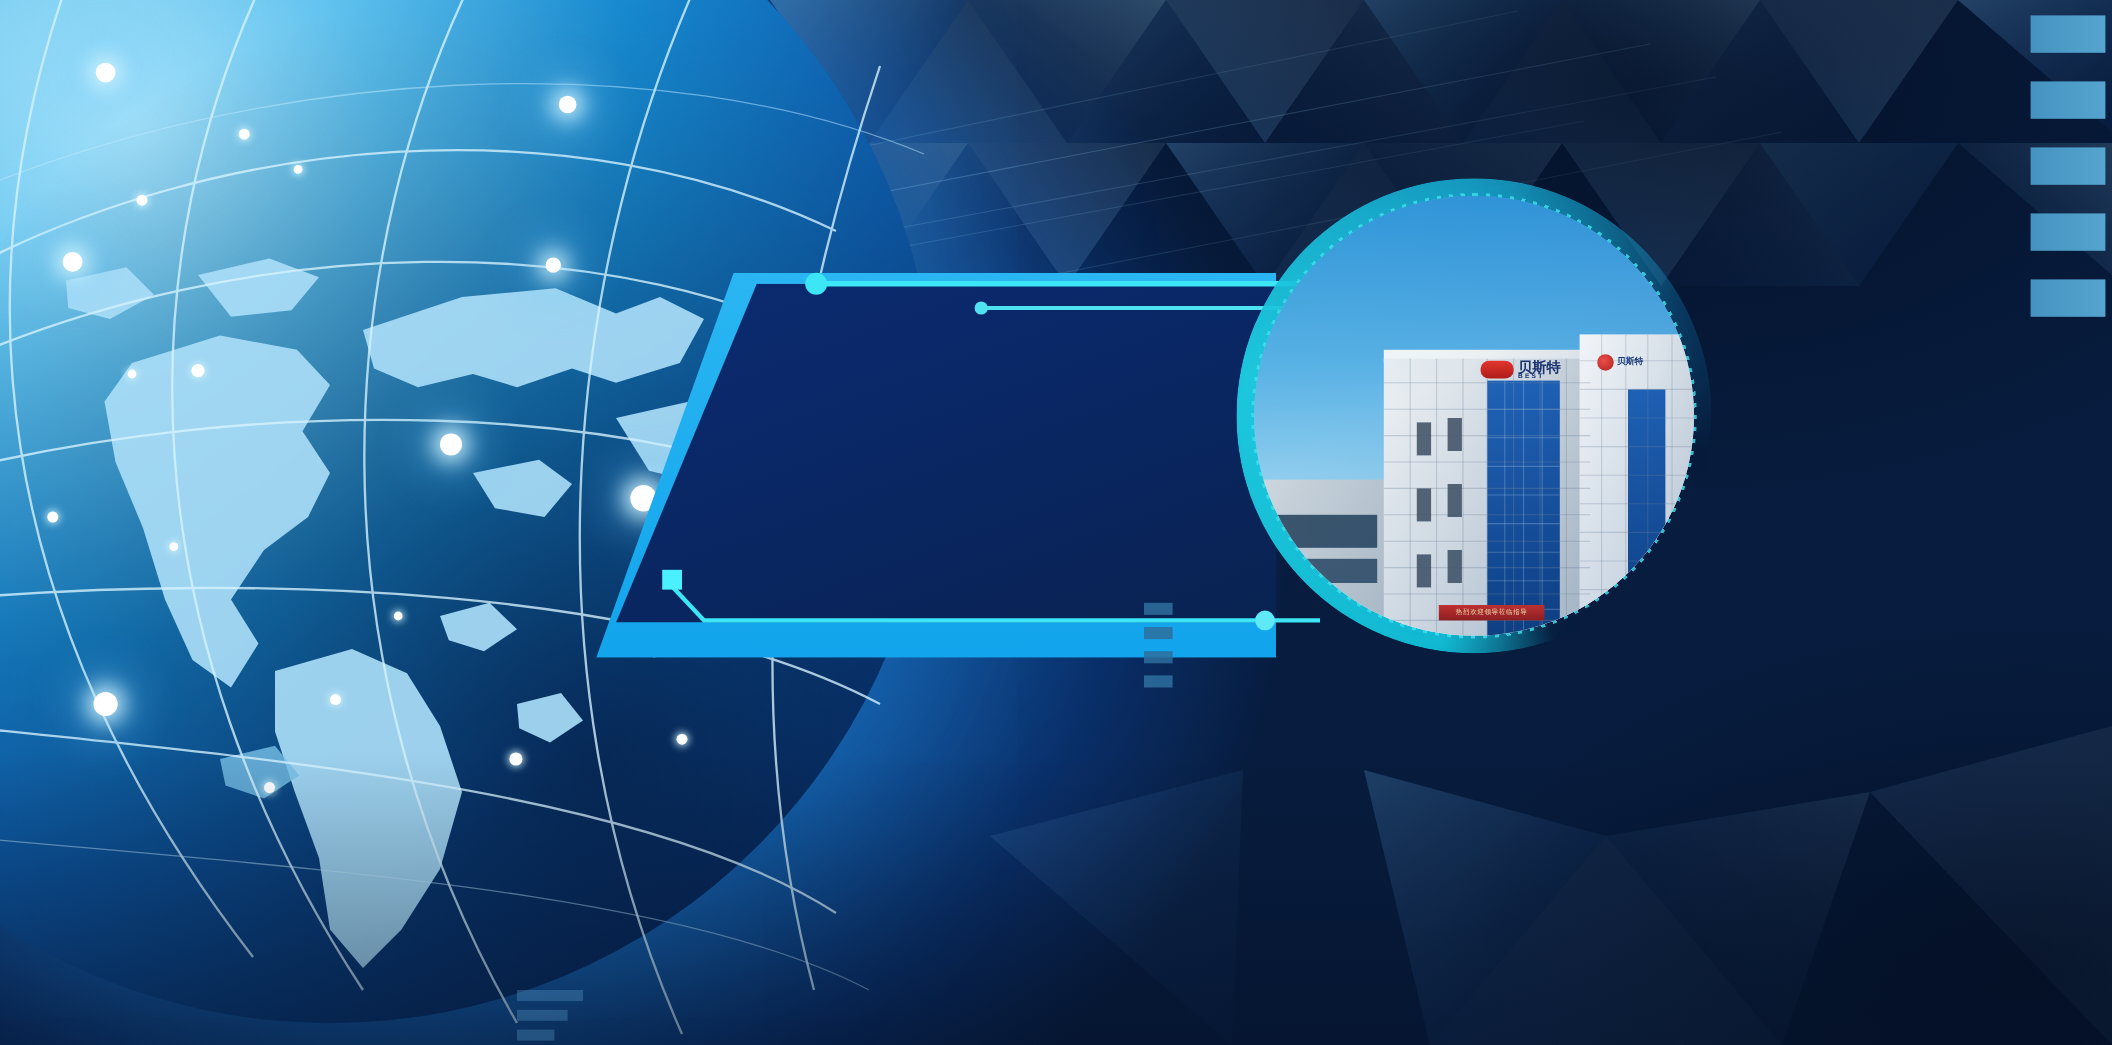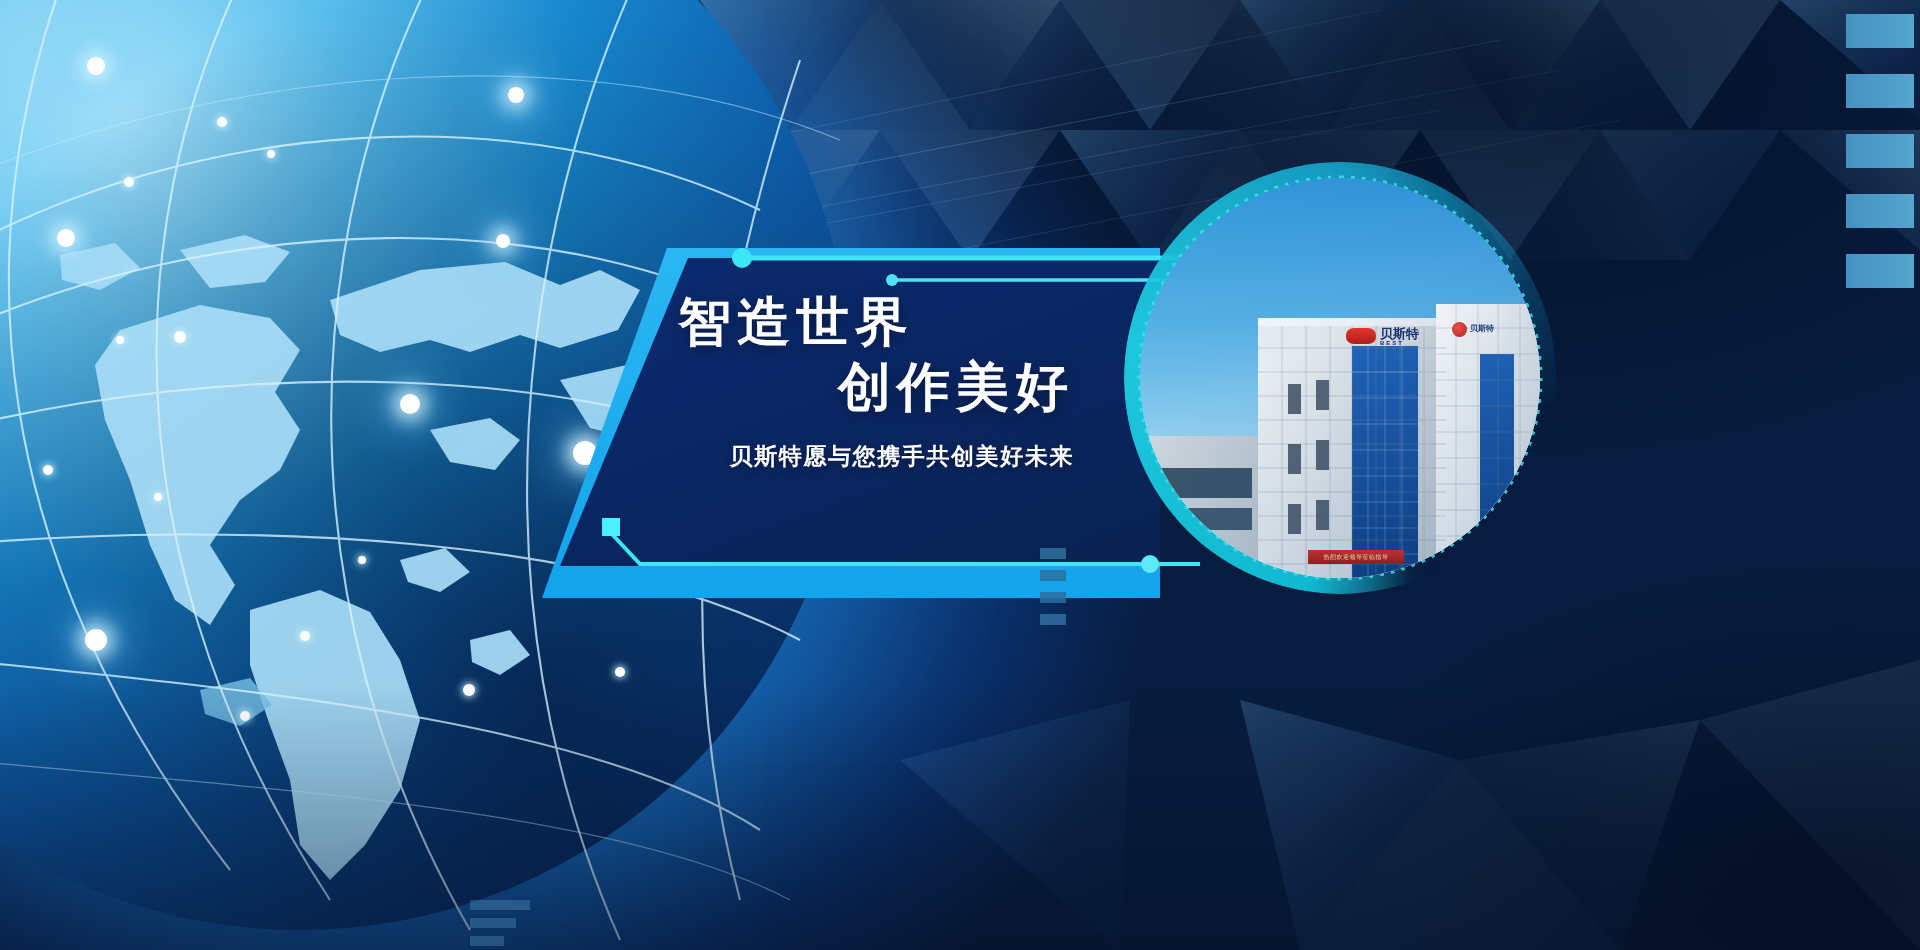--- a/index.html
+++ b/index.html
@@ -311,25 +311,20 @@
       <circle cx="382" cy="44" r="6" fill="#4fe3f2"></circle>
       <g stroke="#3ce6f5" fill="none" stroke-width="4" stroke-linejoin="miter">
         <path d="M100,296 L130,328 L690,328"></path>
       </g>
       <circle cx="100" cy="296" r="0.1" fill="#3ce6f5"></circle>
       <rect x="92" y="282" width="18" height="18" fill="#4bf0ff"></rect>
       <circle cx="640" cy="328" r="9" fill="#5fe9f7"></circle>
     </svg>
   </div>
 
-  <div class="copy">
-    <div class="h-line l1">智造世界</div>
-    <div class="h-line l2">创作美好</div>
-    <div class="sub">贝斯特愿与您携手共创美好未来</div>
-  </div>
 
   <div class="photo-wrap">
     <div class="ring-outer"></div>
     <div class="ring-ticks"></div>
 
     <div class="photo-clip">
       <div class="ph-sky"></div>
 
       <div class="bld bld-left"></div>
       <div class="win" style="left:8px;  top:290px; width:104px; height:30px; background:#2f4a63;"></div>

